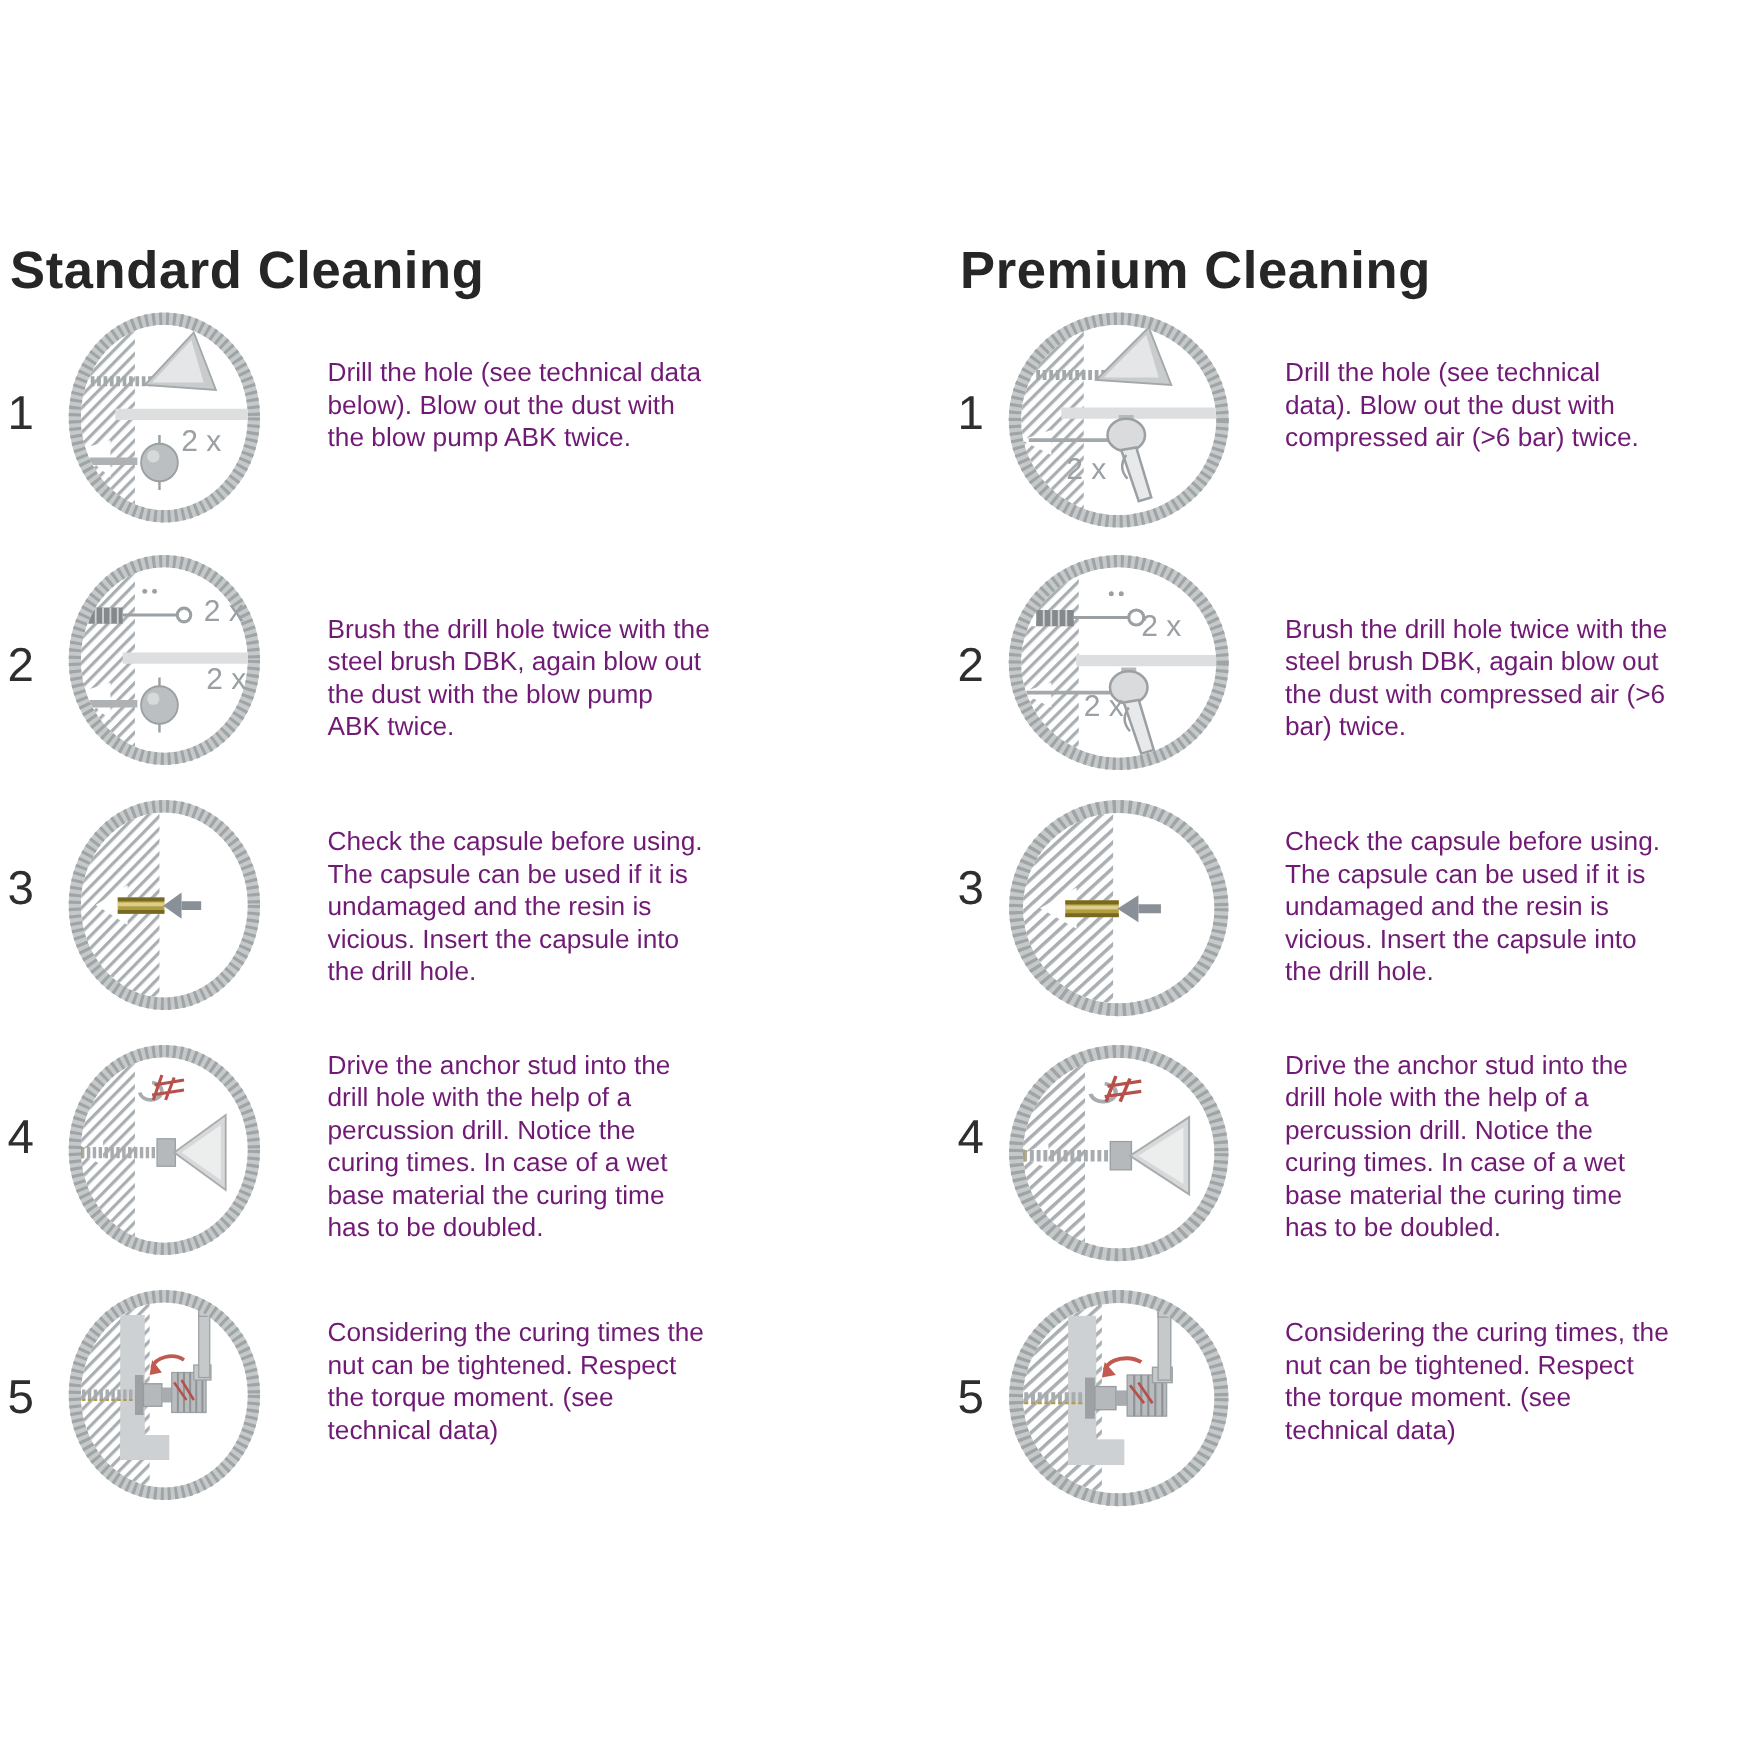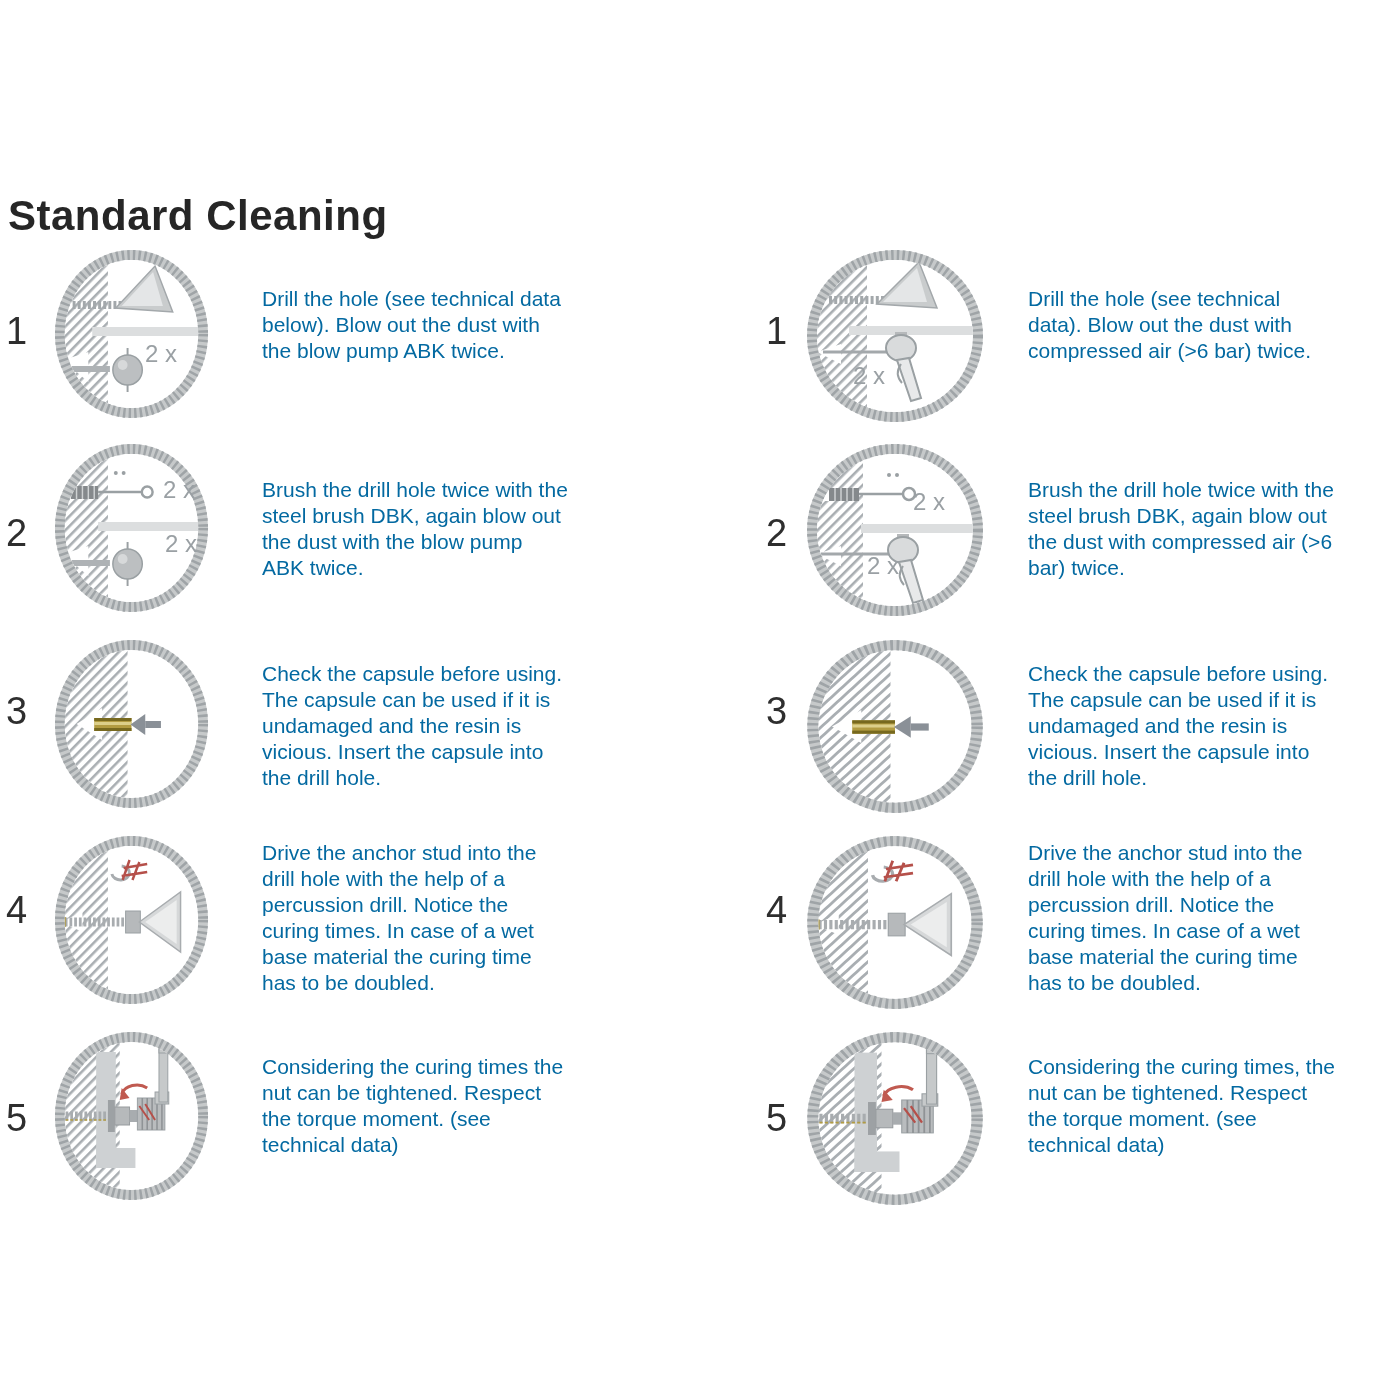--- a/index.html
+++ b/index.html
@@ -12,23 +12,23 @@
              color:#262626;letter-spacing:0.5px;white-space:nowrap;}
   .step{position:absolute;left:0;width:100%;height:180px;}
   .s1{top:248px}.s2{top:442px}.s3{top:638px}.s4{top:834px}.s5{top:1030px}
   .step-number{position:absolute;left:6px;font-size:38px;color:#2e2e2e;}
   .s1 .step-number{top:62px}.s2 .step-number{top:70px}.s3 .step-number{top:52px}
   .s4 .step-number{top:55px}.s5 .step-number{top:67px}
   .circle{position:absolute;left:53px;top:0;width:157px;height:172px;}
   .col-prem .circle{left:45px;width:180px;height:177px;}
   .circle svg{position:absolute;left:0;top:0;width:100%;height:100%;}
   .step-text{position:absolute;left:262px;width:380px;font-size:21px;line-height:26px;
-             color:#0369a1;white-space:pre-line;}
+             color:#701a75;white-space:pre-line;}
   .col-prem .step-text{left:268px;}
-  .s1 .step-text{top:38px}.s2 .step-text{top:35px}.s3 .step-text{top:23px}
+  .s1 .step-text{top:38px}.s2 .step-text{top:49px}.s3 .step-text{top:23px}
   .s4 .step-text{top:6px}.s5 .step-text{top:24px}
   .count-label{position:absolute;font-size:24px;color:#9aa0a4;white-space:nowrap;}
   
   .col-std  .s1 .lbl0{left:92px;top:92px;}
   .col-std  .s2 .lbl0{left:110px;top:34px;}
   .col-std  .s2 .lbl1{left:112px;top:88px;}
   .col-prem .s1 .lbl0{left:48px;top:114px;}
   .col-prem .s2 .lbl0{left:108px;top:46px;}
   .col-prem .s2 .lbl1{left:62px;top:110px;}
 </style>
@@ -228,20 +228,21 @@
         </svg>
       </div>
       <div class="step-text">Considering the curing times the
 nut can be tightened. Respect
 the torque moment. (see
 technical data)</div>
     </div>
   </div>
 
   <div class="column col-prem">
+    <div class="col-title">Premium Cleaning</div>
 
     <div class="step s1">
       <div class="step-number">1</div>
       <div class="circle">
         <svg viewBox="0 0 180 177" preserveAspectRatio="none">
           <defs>
             <pattern id="h-p1" width="7" height="7" patternUnits="userSpaceOnUse" patternTransform="rotate(45)">
               <rect width="7" height="7" fill="#ffffff"></rect>
                 <rect width="2.6" height="7" fill="#a9aeb2"></rect>
             </pattern>

